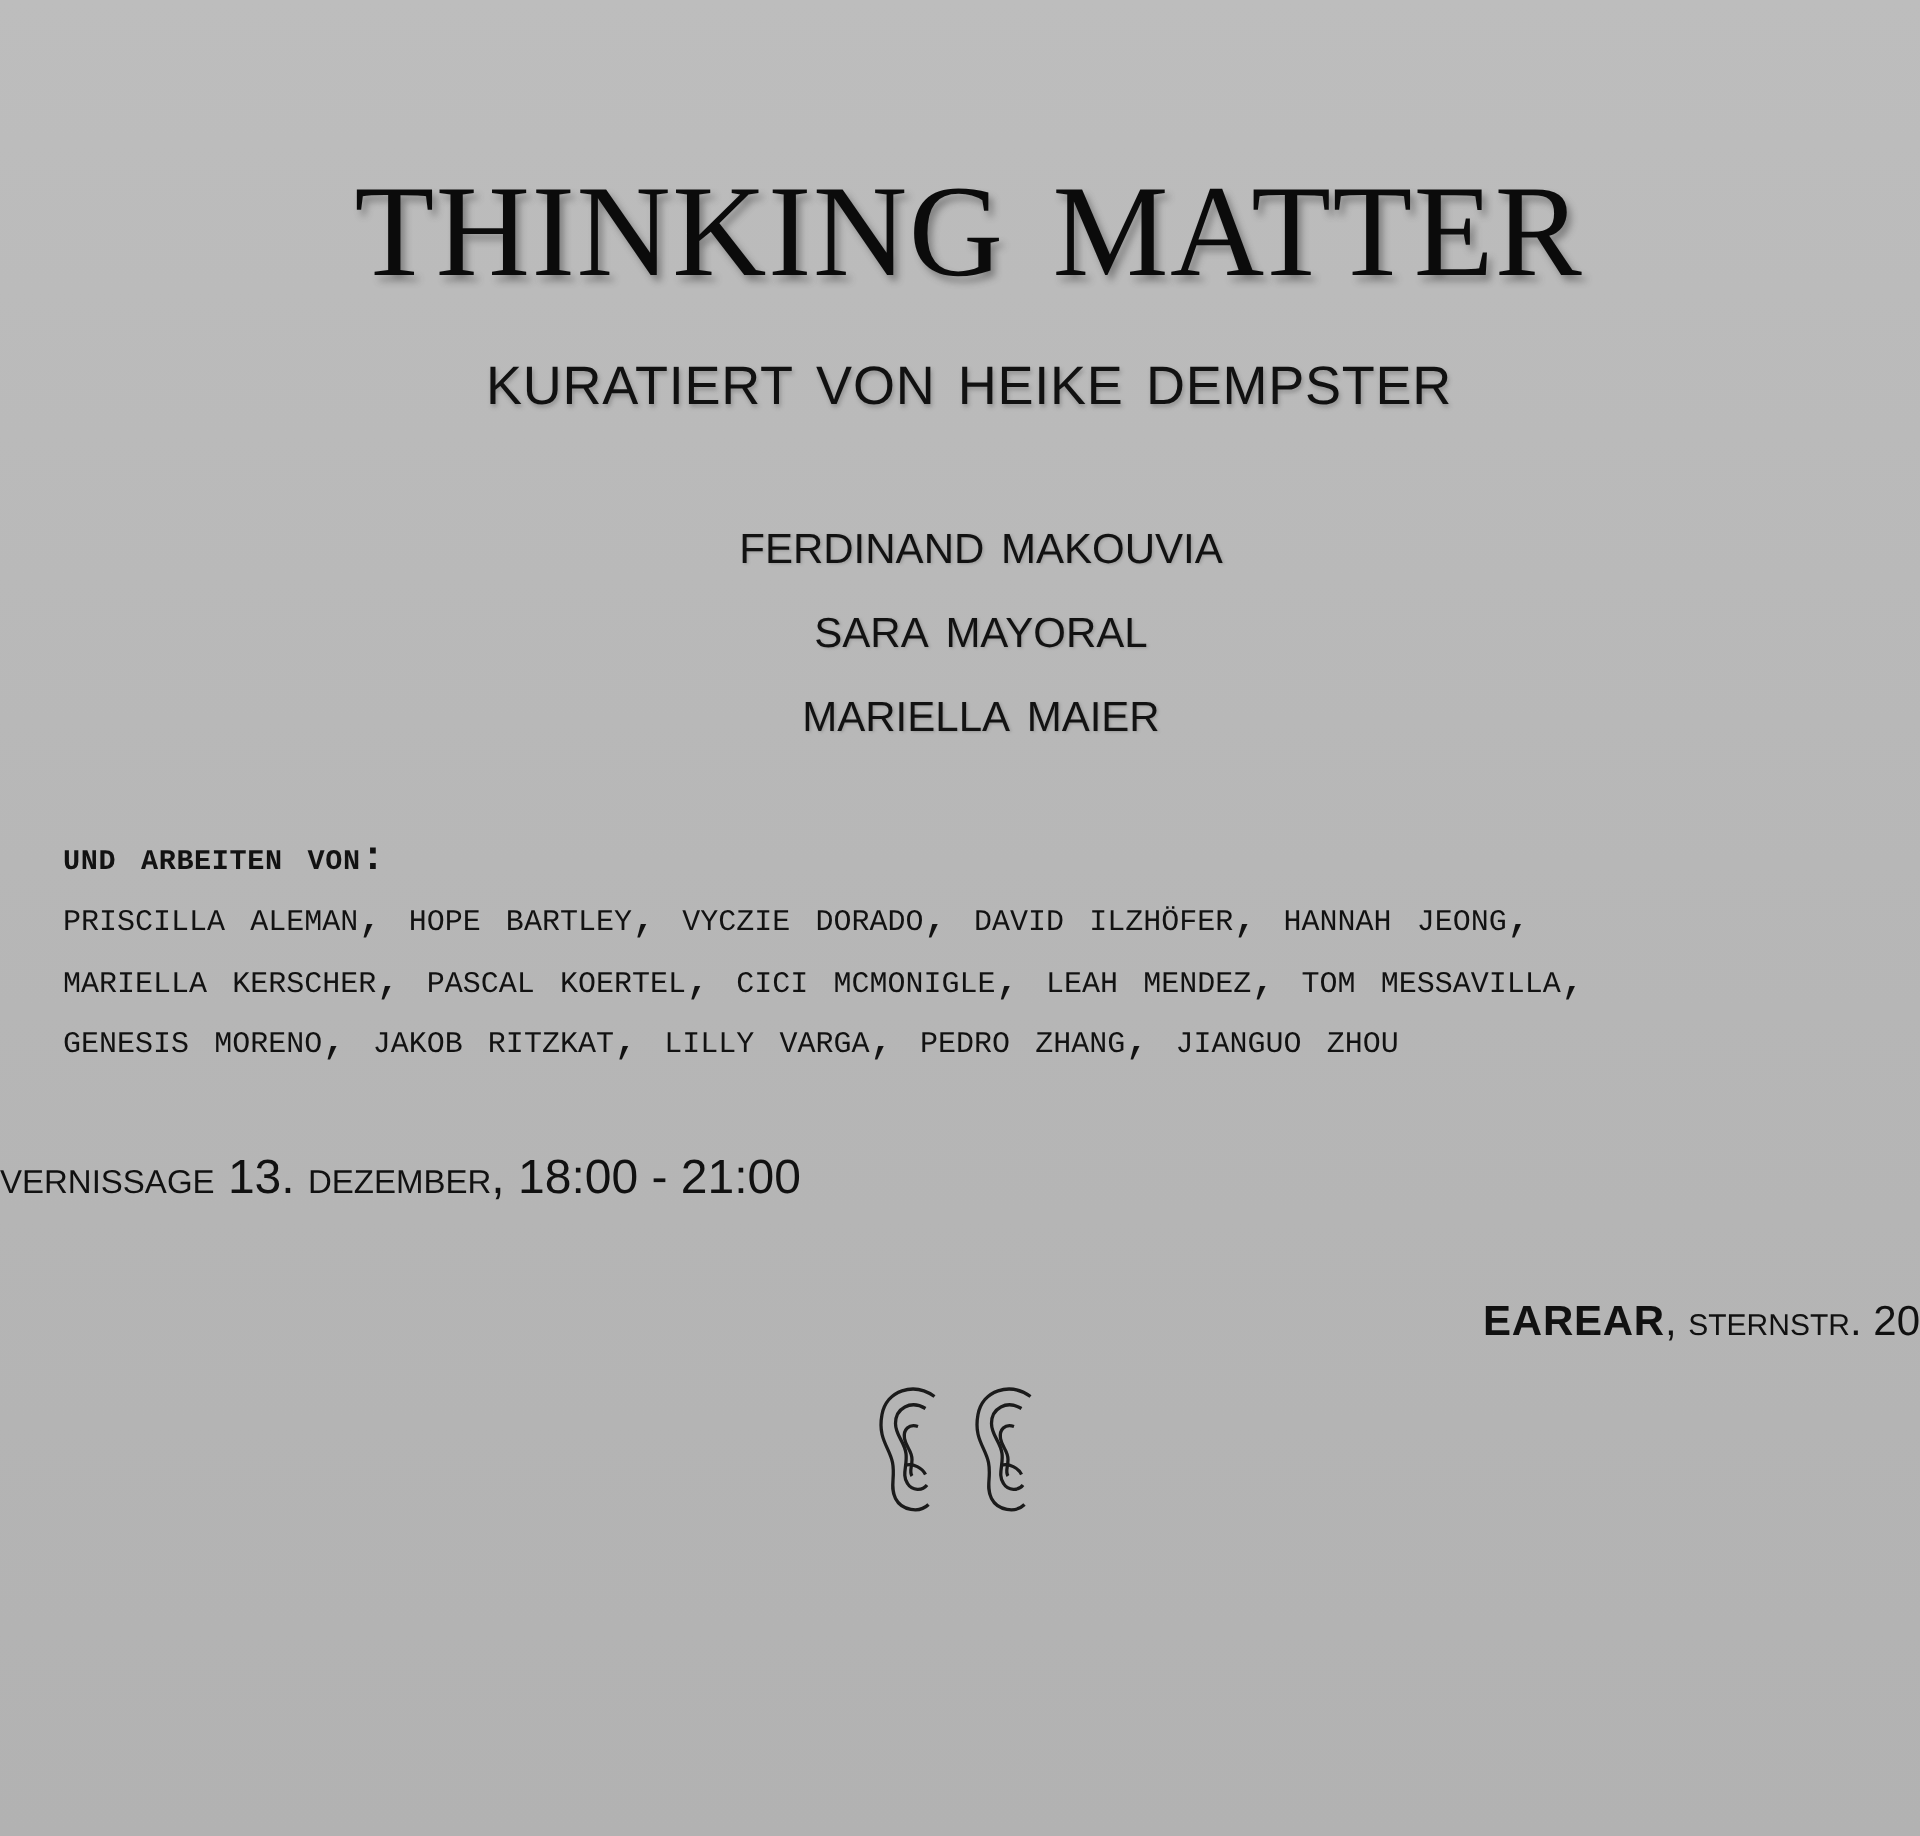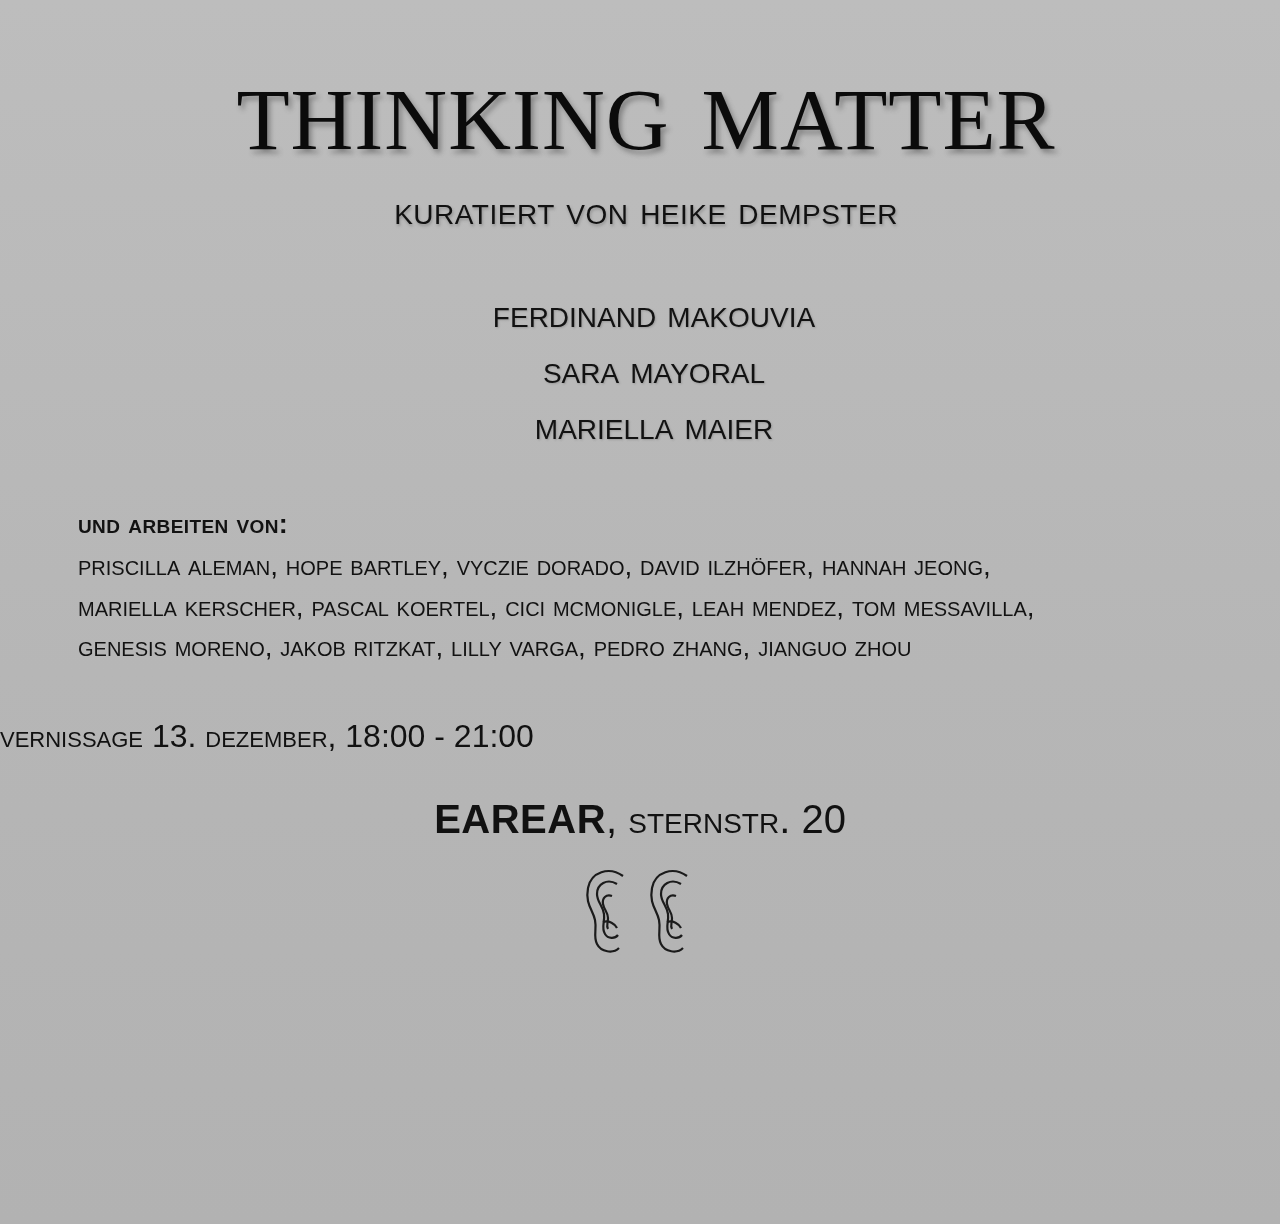--- a/index.html
+++ b/index.html
@@ -19,38 +19,38 @@
     width: 1280px;
     height: 1224px;
     box-sizing: border-box;
     padding: 0;
     background: linear-gradient(180deg, #bdbdbd 0%, #b6b6b6 55%, #b2b2b2 100%);
   }
 
   
   .title-block {
     text-align: center;
-    padding-top: 46px;
+    padding-top: 80px;
     margin-left: 12px;
   }
   .title {
     font-family: "Liberation Serif", serif;
     font-size: 124px;
     line-height: 1.0;
     font-weight: 400;
     letter-spacing: 1px;
     color: #0b0b0b;
     text-shadow: 3px 4px 5px rgba(60,60,60,0.45);
     font-variant: small-caps;
     text-transform: lowercase;
     margin: 0;
   }
   .subtitle {
     font-family: "Liberation Sans", sans-serif;
-    font-size: 40px;
+    font-size: 52px;
     font-variant: small-caps;
     text-transform: lowercase;
     letter-spacing: 0.5px;
     color: #111;
     margin-top: 18px;
     text-shadow: 1px 2px 3px rgba(70,70,70,0.35);
   }
 
   
   .featured {
@@ -61,22 +61,22 @@
     text-transform: lowercase;
     font-size: 40px;
     line-height: 1.4;
     color: #121212;
   }
   .featured div { text-shadow: 1px 1px 2px rgba(80,80,80,0.28); padding-left: 28px; }
 
   
   .works {
     margin-top: 56px;
-    padding: 0 78px;
-    font-family: Liberation Sans, sans-serif;
+    padding: 0 42px;
+    font-family: Liberation Mono, monospace;
     font-variant: small-caps;
     text-transform: lowercase;
     color: #121212;
   }
   .works-label {
     font-size: 27px;
     font-weight: 700;
     letter-spacing: 0.4px;
     margin-bottom: 6px;
   }
@@ -95,26 +95,26 @@
     font-family: "Liberation Sans", sans-serif;
     font-variant: small-caps;
     text-transform: lowercase;
     font-size: 32px;
     line-height: 1.42;
     color: #111;
   }
 
   
   .venue {
-    margin-top: 38px;
-    text-align: center;
+    margin-top: 58px;
+    text-align: right;
     font-family: "Liberation Sans", sans-serif;
     font-variant: small-caps;
     text-transform: lowercase;
-    font-size: 40px;
+    font-size: 28px;
     color: #111;
   }
   .venue .brand {
     font-weight: 700;
     font-variant: normal;
     text-transform: uppercase;
     letter-spacing: 0.5px;
   }
 
   

